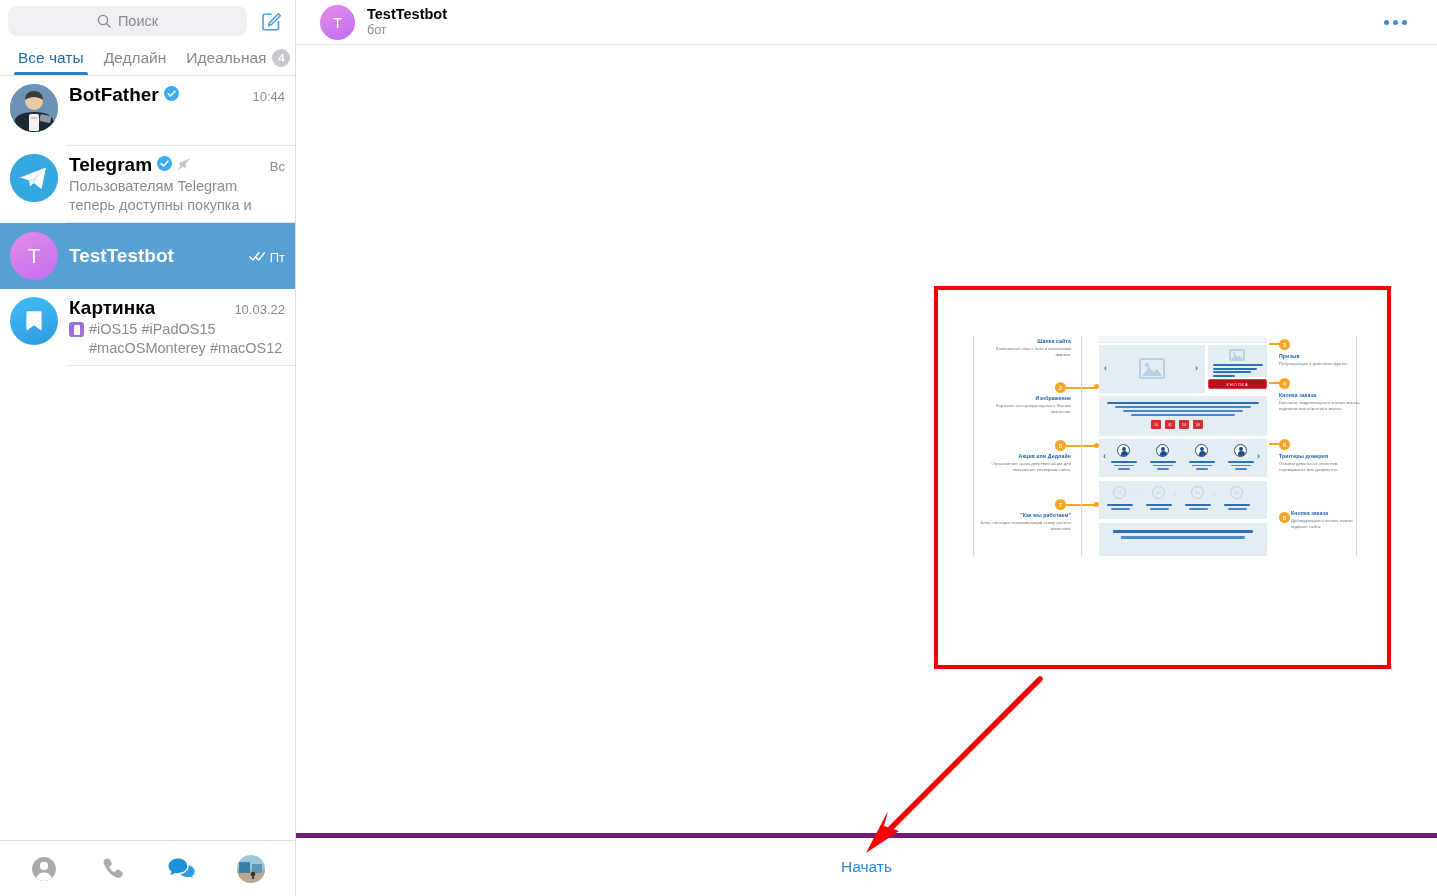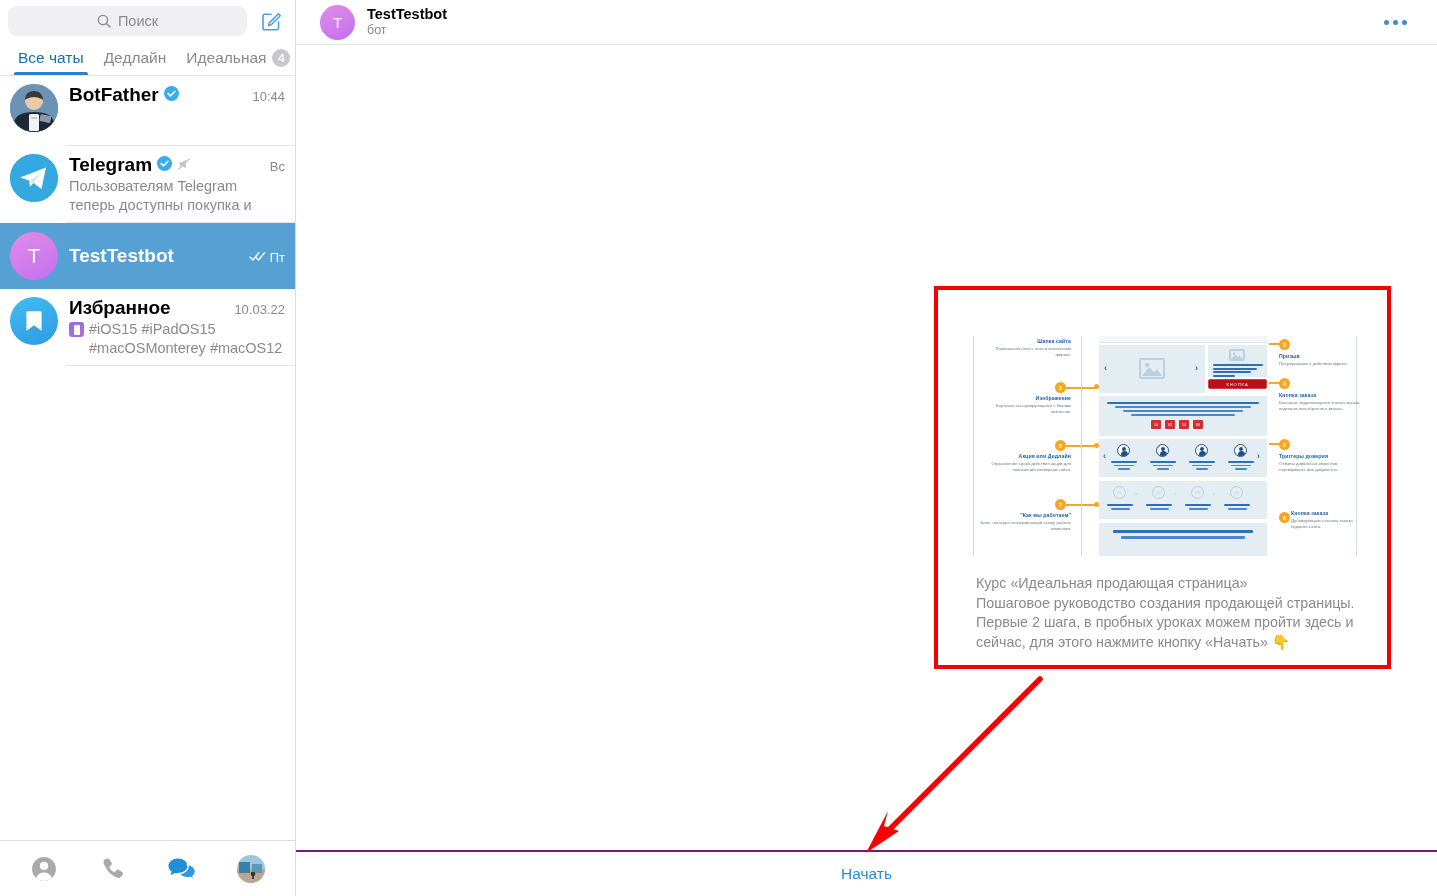--- a/index.html
+++ b/index.html
@@ -131,21 +131,21 @@
     overflow: hidden; background: #ffffff;
   }
   .msg-text {
     position: absolute; left: 38px; top: 284px; width: 380px;
     font-size: 14.3px; line-height: 19.6px; color: #8a8a8e;
     white-space: pre-line;
   }
 
   
   .start-footer {
-    height: 46px; border-top: 2px solid #701a75;
+    height: 63px; border-top: 5px solid #701a75;
     display: flex; align-items: center; justify-content: center;
     background:#ffffff;
   }
   .start-btn { font-size: 15.5px; color: #2e8bd8; cursor: pointer; }
 
   
   #red-arrow { position: absolute; left: 0; top: 0; width: 1437px; height: 896px; pointer-events: none; }
 
   
   .ig-col-left { position:absolute; left:0; top:0; width:112px; height:224px; }
@@ -304,21 +304,21 @@
       </div>
 
       <div class="chat-row">
         <div class="avatar" style="background:linear-gradient(160deg,#42bdf4,#2d9ae0);">
           <svg width="26" height="26" viewBox="0 0 24 24">
             <path d="M6 3 h12 a1 1 0 0 1 1 1 v17 l-7-5 -7 5 V4 a1 1 0 0 1 1-1 z" fill="#ffffff"></path>
           </svg>
         </div>
         <div class="chat-body">
           <div class="chat-top">
-            <span class="chat-name">Избранное</span>
+            <span class="chat-name">Картинка</span>
             <span class="chat-time">10.03.22</span>
           </div>
           <div class="chat-preview" style="display:flex;gap:5px;align-items:flex-start;">
             <span style="flex-shrink:0;margin-top:2px;width:15px;height:15px;border-radius:3px;background:linear-gradient(150deg,#8d6fe8,#b06fd8);display:flex;align-items:center;justify-content:center;">
               <span style="width:6px;height:10px;background:#fff;border-radius:1px;display:block;"></span>
             </span>
             <span>#iOS15 #iPadOS15 #macOSMonterey #macOS12 #A…</span>
           </div>
         </div>
         <div class="sep"></div>
@@ -515,22 +515,20 @@
               <div style="position:absolute;left:22px;top:176px;width:72px;">
                 <div class="ig-head ig-head-l">Кнопка заказа</div>
                 <div class="ig-desc ig-desc-l">Дублирующаяся кнопка заказа подвале сайта.</div>
               </div>
               <div class="ig-lead" style="left:0px;top:9px;width:12px;"></div>
               <div class="ig-lead" style="left:0px;top:48px;width:12px;"></div>
               <div class="ig-lead" style="left:0px;top:109px;width:12px;"></div>
             </div>
           </div>
 
-          <div class="msg-text">Курс «Идеальная продающая страница»
-Пошаговое руководство создания продающей страницы. Первые 2 шага, в пробных уроках можем пройти здесь и сейчас, для этого нажмите кнопку «Начать» 👇</div>
         </div>
       </div>
 
     </div>
 
     <div class="start-footer">
       <span class="start-btn">Начать</span>
     </div>
   </div>
 

